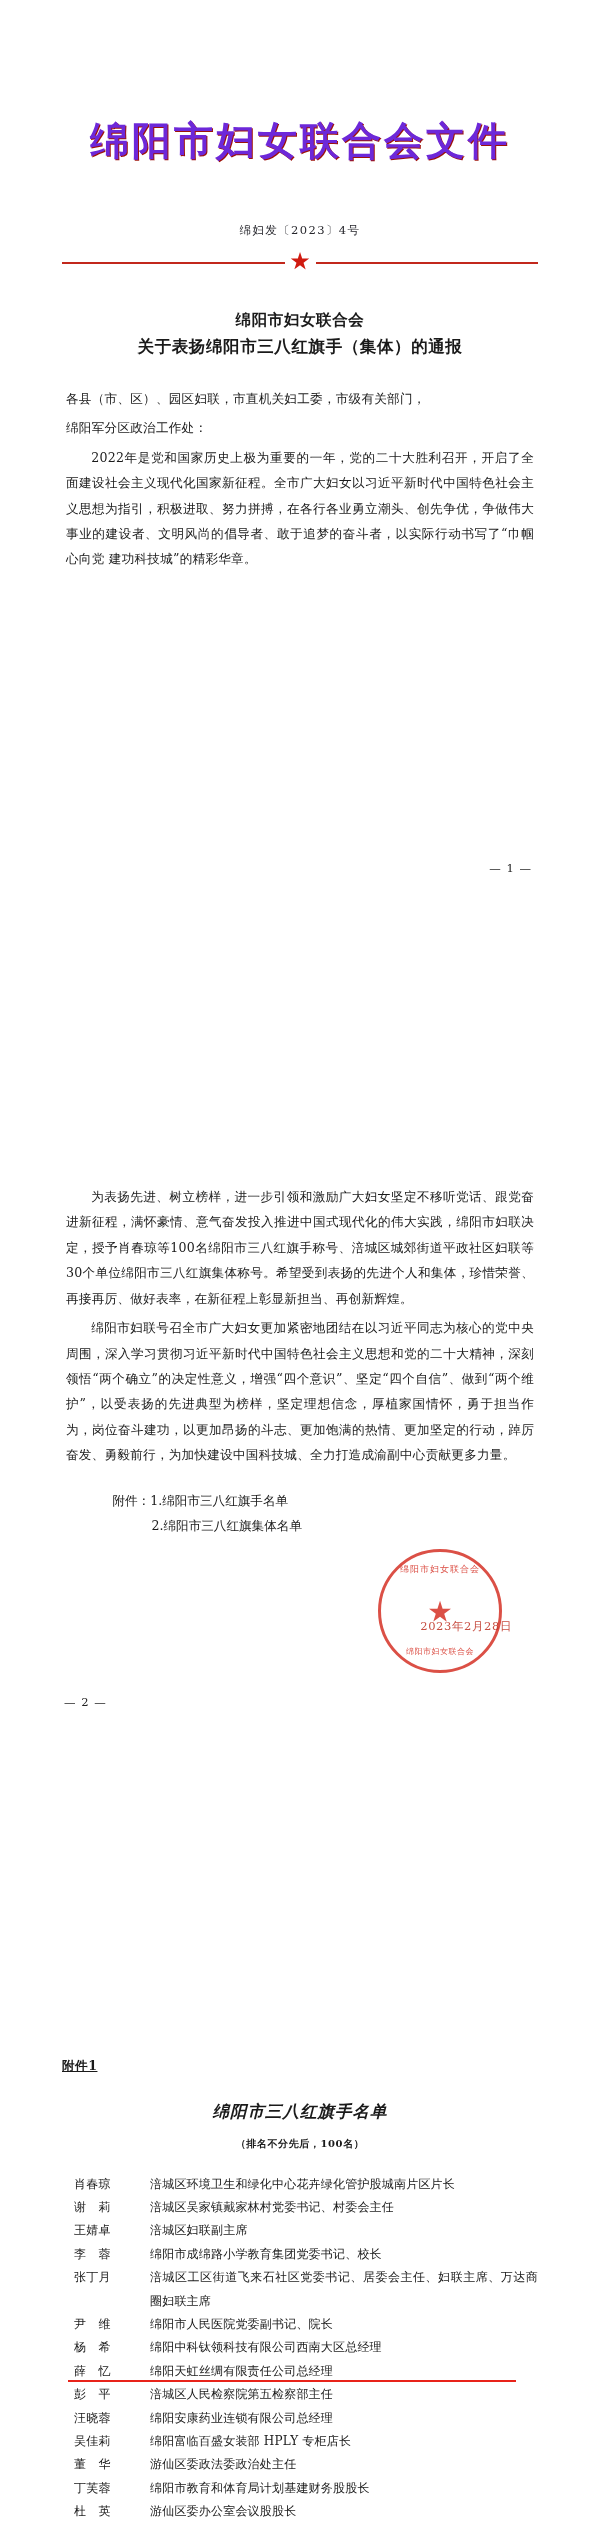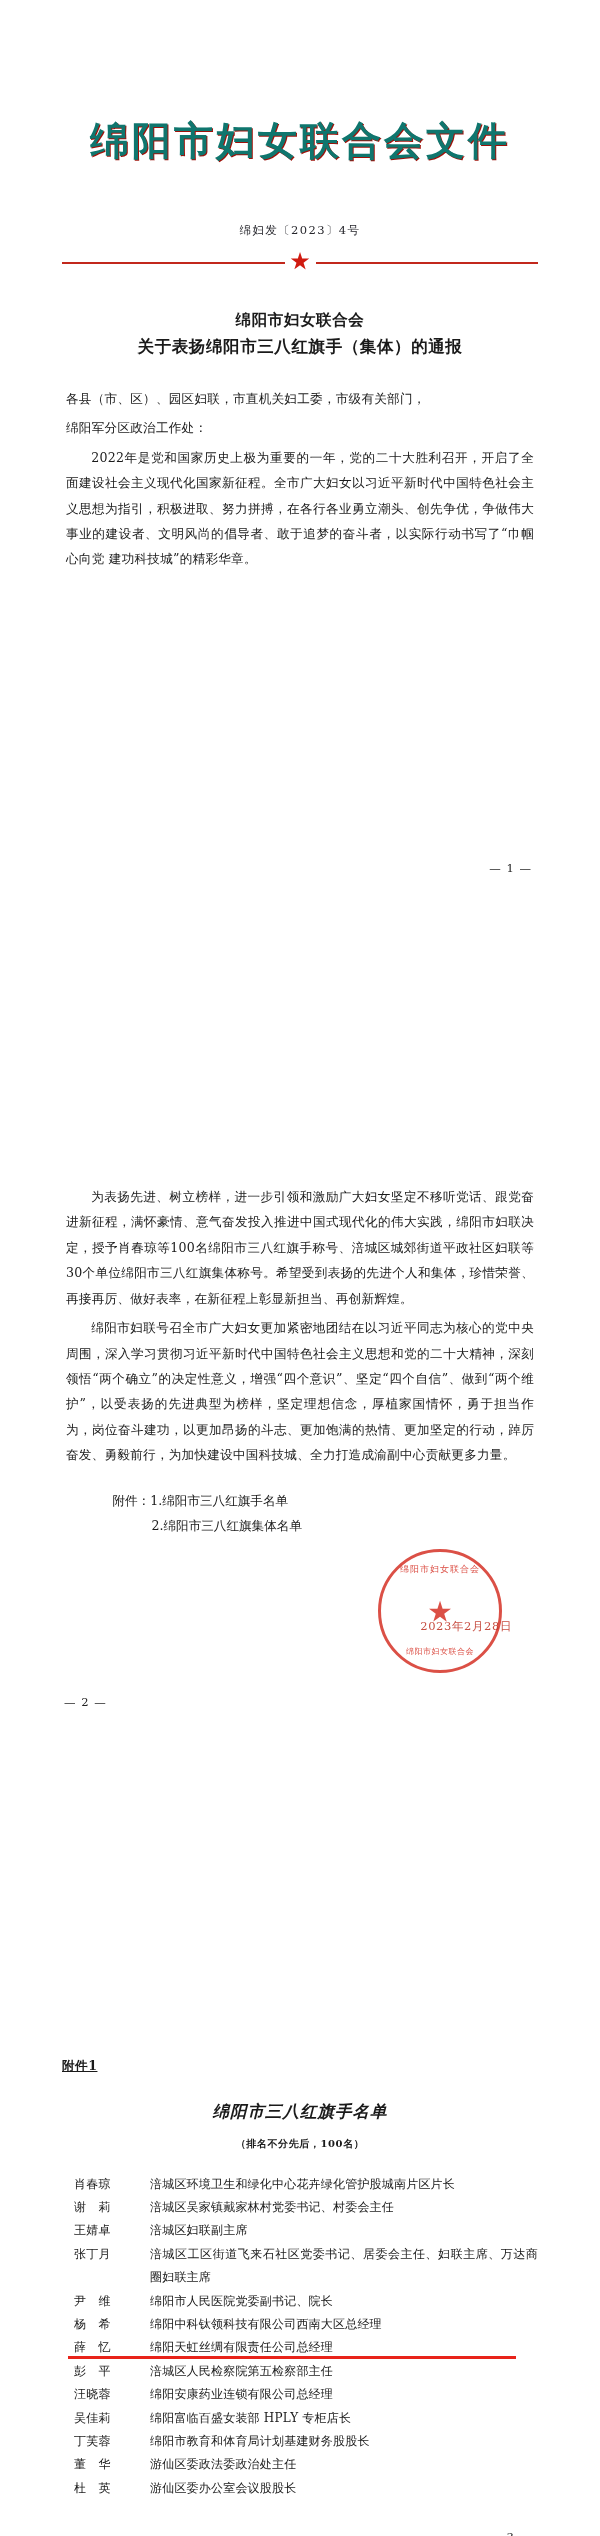--- a/index.html
+++ b/index.html
@@ -22,21 +22,21 @@
   }
   .page-inner {
     padding: 0 62px;
     position: relative;
   }
 
   
   .masthead-spacer-top { height: 118px; }
   .masthead {
     text-align: center;
-    color: #0f766e;
+    color: #6d28d9;
     font-family: "DejaVu Serif", "Liberation Serif", serif;
     font-weight: bold;
     font-size: 39px;
     letter-spacing: 3px;
     line-height: 1.15;
     text-shadow: 1px 1px 0 #9e1109;
     white-space: nowrap;
   }
   .docnum {
     margin-top: 60px;
@@ -316,20 +316,24 @@
           </tr>
           <tr>
             <td class="nm">谢　莉</td>
             <td class="ti">涪城区吴家镇戴家林村党委书记、村委会主任</td>
           </tr>
           <tr>
             <td class="nm">王婧卓</td>
             <td class="ti">涪城区妇联副主席</td>
           </tr>
           <tr>
+            <td class="nm">李　蓉</td>
+            <td class="ti">绵阳市成绵路小学教育集团党委书记、校长</td>
+          </tr>
+          <tr>
             <td class="nm">张丁月</td>
             <td class="ti">涪城区工区街道飞来石社区党委书记、居委会主任、妇联主席、万达商圈妇联主席</td>
           </tr>
           <tr>
             <td class="nm">尹　维</td>
             <td class="ti">绵阳市人民医院党委副书记、院长</td>
           </tr>
           <tr>
             <td class="nm">杨　希</td>
             <td class="ti">绵阳中科钛领科技有限公司西南大区总经理</td>
@@ -344,28 +348,28 @@
           </tr>
           <tr>
             <td class="nm">汪晓蓉</td>
             <td class="ti">绵阳安康药业连锁有限公司总经理</td>
           </tr>
           <tr>
             <td class="nm">吴佳莉</td>
             <td class="ti">绵阳富临百盛女装部 HPLY 专柜店长</td>
           </tr>
           <tr>
+            <td class="nm">董　华</td>
+            <td class="ti">游仙区委政法委政治处主任</td>
+          </tr>
+          <tr>
             <td class="nm">丁芙蓉</td>
             <td class="ti">绵阳市教育和体育局计划基建财务股股长</td>
           </tr>
           <tr>
-            <td class="nm">董　华</td>
-            <td class="ti">游仙区委政法委政治处主任</td>
-          </tr>
-          <tr>
             <td class="nm">杜　英</td>
             <td class="ti">游仙区委办公室会议股股长</td>
           </tr>
         </tbody>
     </table>
 
     <div class="spacer-sm"></div>
 
     <div class="page-num right">— 3 —</div>
 

